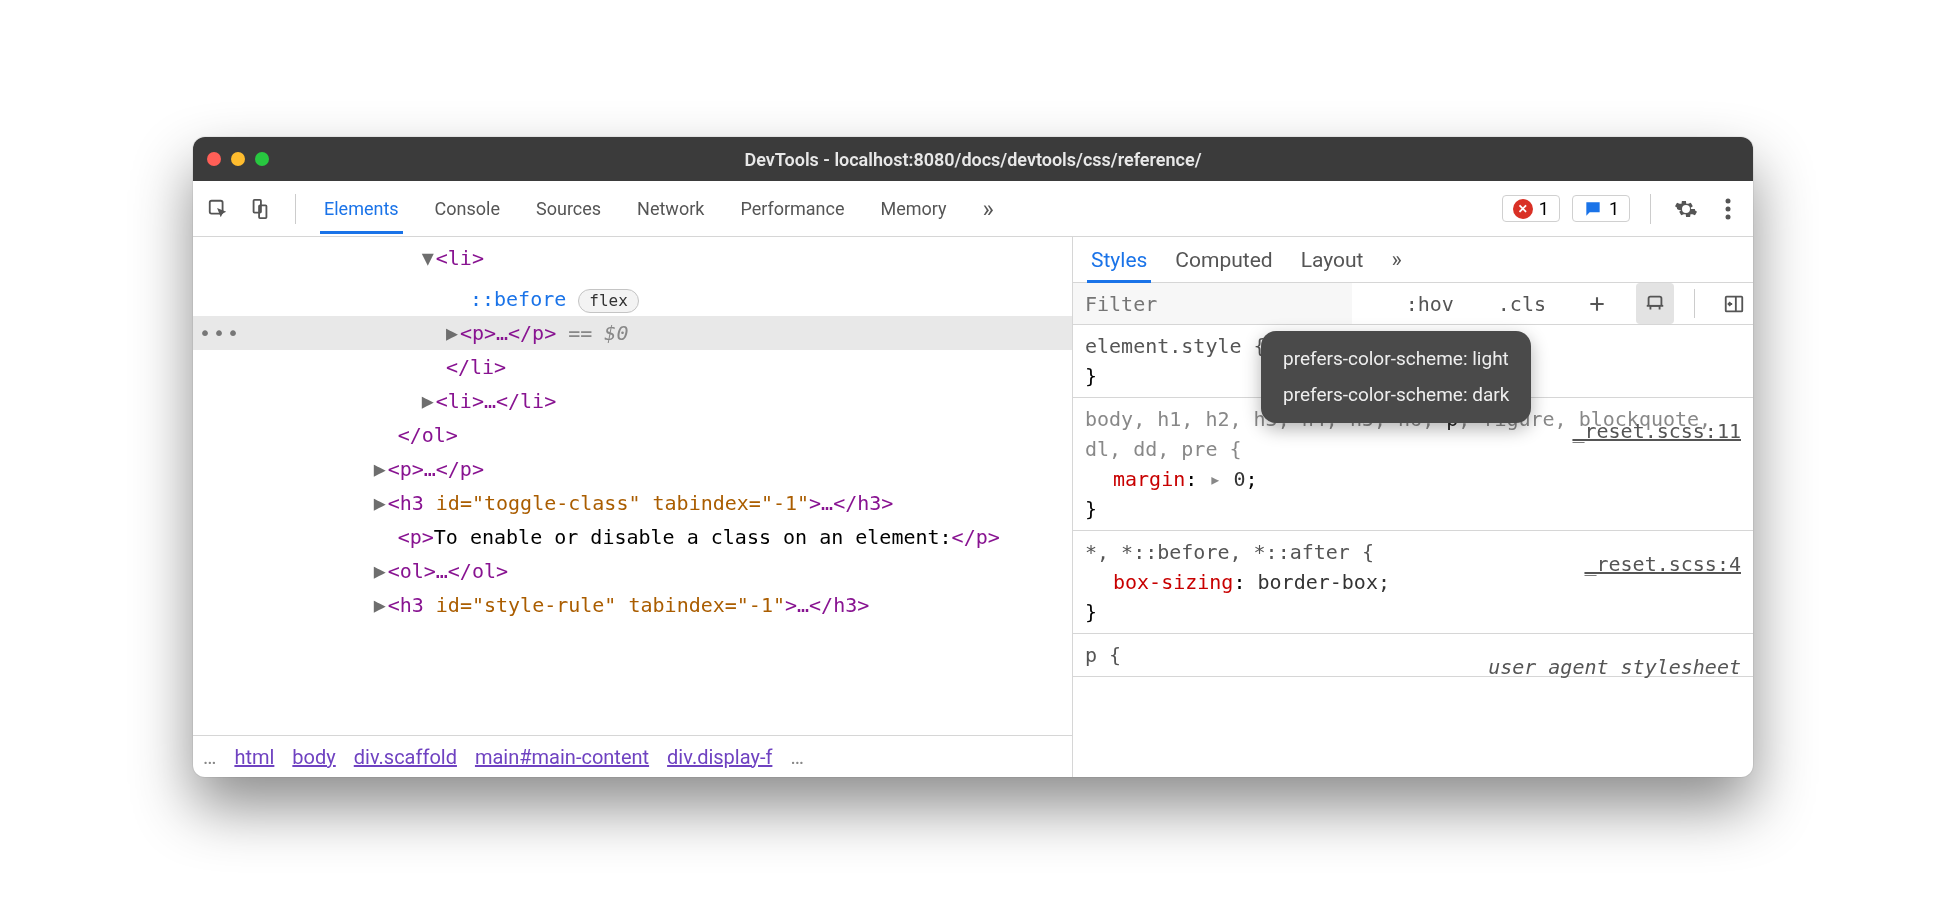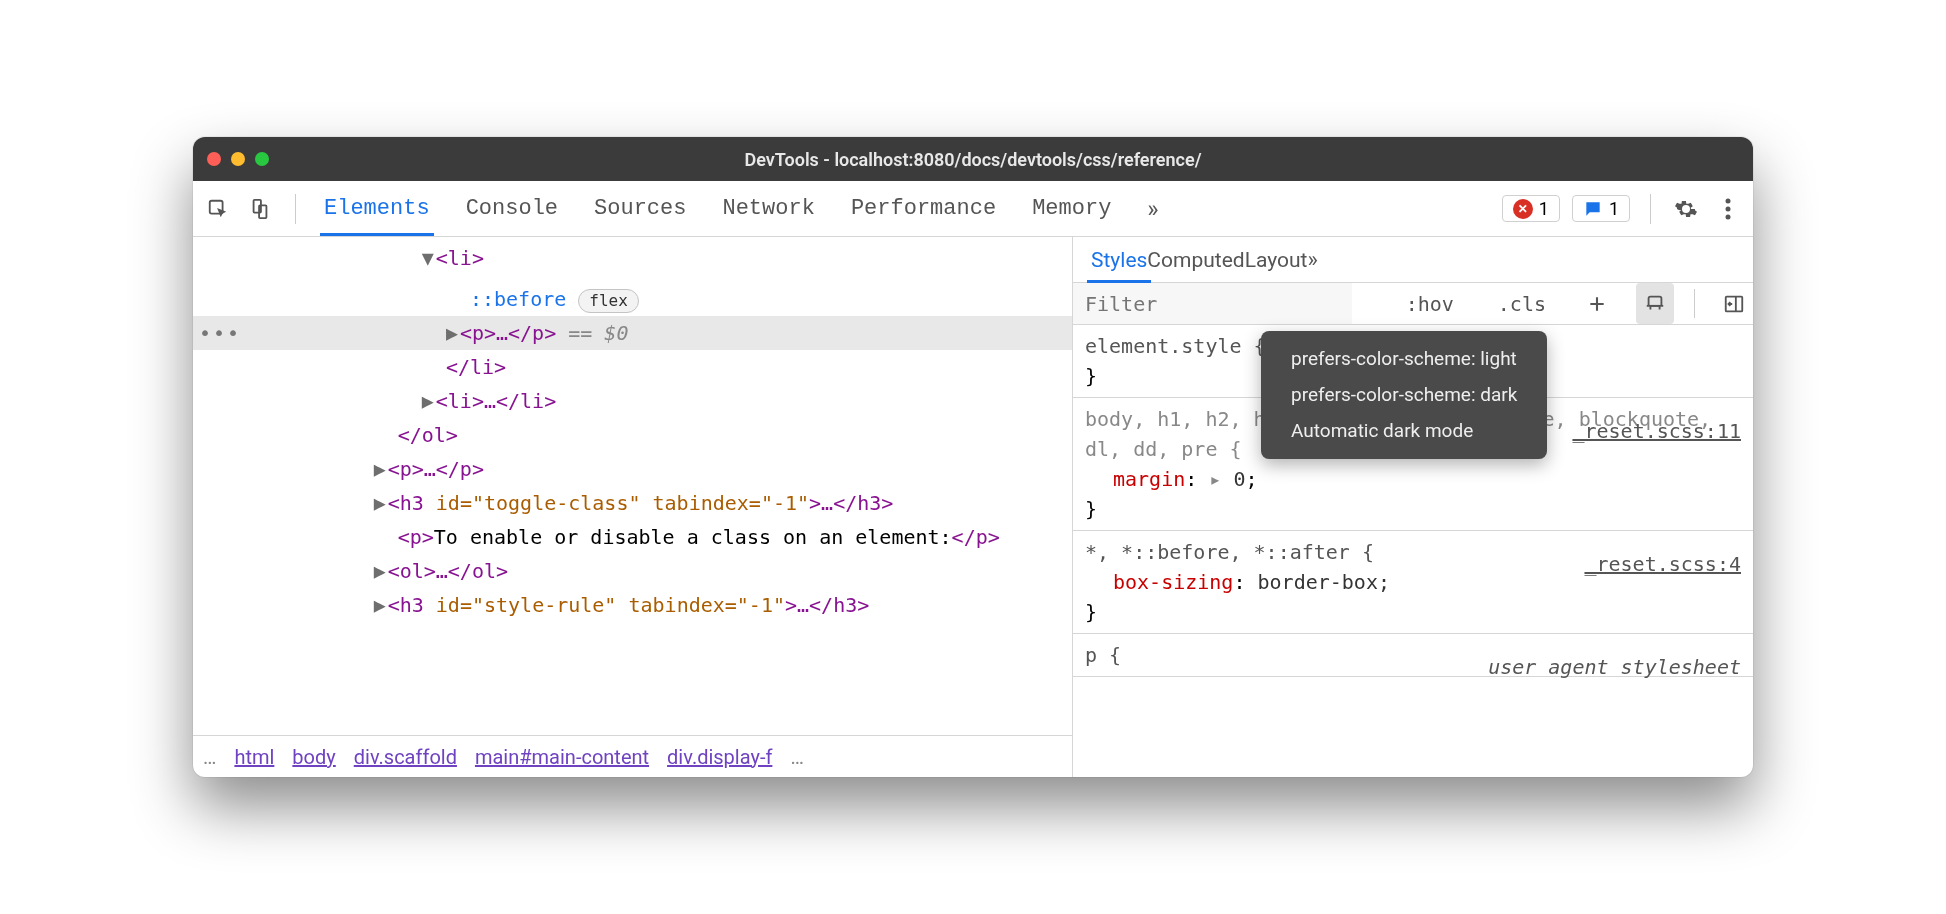--- a/index.html
+++ b/index.html
@@ -53,26 +53,25 @@
     flex: 0 0 auto;
   }
   .tool-icon {
     width: 30px; height: 30px;
     display:flex; align-items:center; justify-content:center;
     color:#555;
   }
   .tool-sep { width:1px; height:30px; background:#ccc; margin: 0 8px; }
   .main-tabs { display:flex; gap: 36px; padding-left: 8px; align-items:center; }
   .main-tab {
-    font-size: 22px;
+    font-size: 18px;
     color: #555;
     cursor: pointer;
     position: relative;
     padding: 14px 0;
-    font-family: Liberation Mono, monospace;
   }
   .main-tab.active { color: #1a73e8; }
   .main-tab.active::after {
     content:''; position:absolute; bottom:-1px; left:-4px; right:-4px; height:3px;
     background:#1a73e8;
   }
   .tool-more { font-size:24px; color:#555; }
   .tool-right { margin-left:auto; display:flex; align-items:center; gap:12px; }
   .badge {
     display:flex; align-items:center; gap:6px;
@@ -116,21 +115,21 @@
     padding: 0 10px;
     gap: 18px;
     overflow:hidden;
     flex: 0 0 auto;
   }
   .bc-el { color:#6f42c1; white-space:nowrap;text-decoration:underline; }
   .bc-more { color:#888; }
   
   .side-tabs {
     height: 46px;
-    display:flex; align-items:center; padding: 0 18px;
+    display:flex; align-items:center; gap:28px; padding: 0 18px;
     border-bottom:1px solid #d6d6d6;
     flex:0 0 auto;
   }
   .side-tab { font-size:21px; color:#555; position:relative; padding:10px 0; cursor:pointer; }
   .side-tab.active { color:#1a73e8; }
   .side-tab.active::after { content:''; position:absolute; bottom:-1px; left:-4px; right:-4px; height:3px; background:#1a73e8; }
   .side-more { font-size:22px; color:#555; }
   
   .filter-bar {
     height: 42px;
@@ -181,22 +180,22 @@
   .prop-name { color:#c80000; }
   .prop-val { color:#333; }
   .arrow-s { color:#888; }
   
   .popup {
     position:absolute;
     top: 94px;
     left: 188px;
     background:#4a4a4a;
     color:#eee;
-    border-radius:8px;
-    padding: 10px 26px;
+    border-radius:15px;
+    padding: 10px 18px;
     font-size:19px;
     line-height:36px;
     box-shadow: 0 6px 18px rgba(0,0,0,0.3);
     z-index: 10;
   }
   .popup-item { white-space:nowrap; cursor:pointer; padding: 0 4px; }
   svg { display:block; }
 </style>
 </head>
 <body>
@@ -344,18 +343,17 @@
         </div>
         <div class="rule">
           <span class="link italic">user agent stylesheet</span>
           <div class="sel dim2">p {</div>
         </div>
       </div>
 
       <div class="popup">
         <div class="popup-item">prefers-color-scheme: light</div>
         <div class="popup-item">prefers-color-scheme: dark</div>
-        <div class="popup-item">Automatic dark mode</div>
       </div>
     </div>
   </div>
 
 </div>
 
 </body></html>

